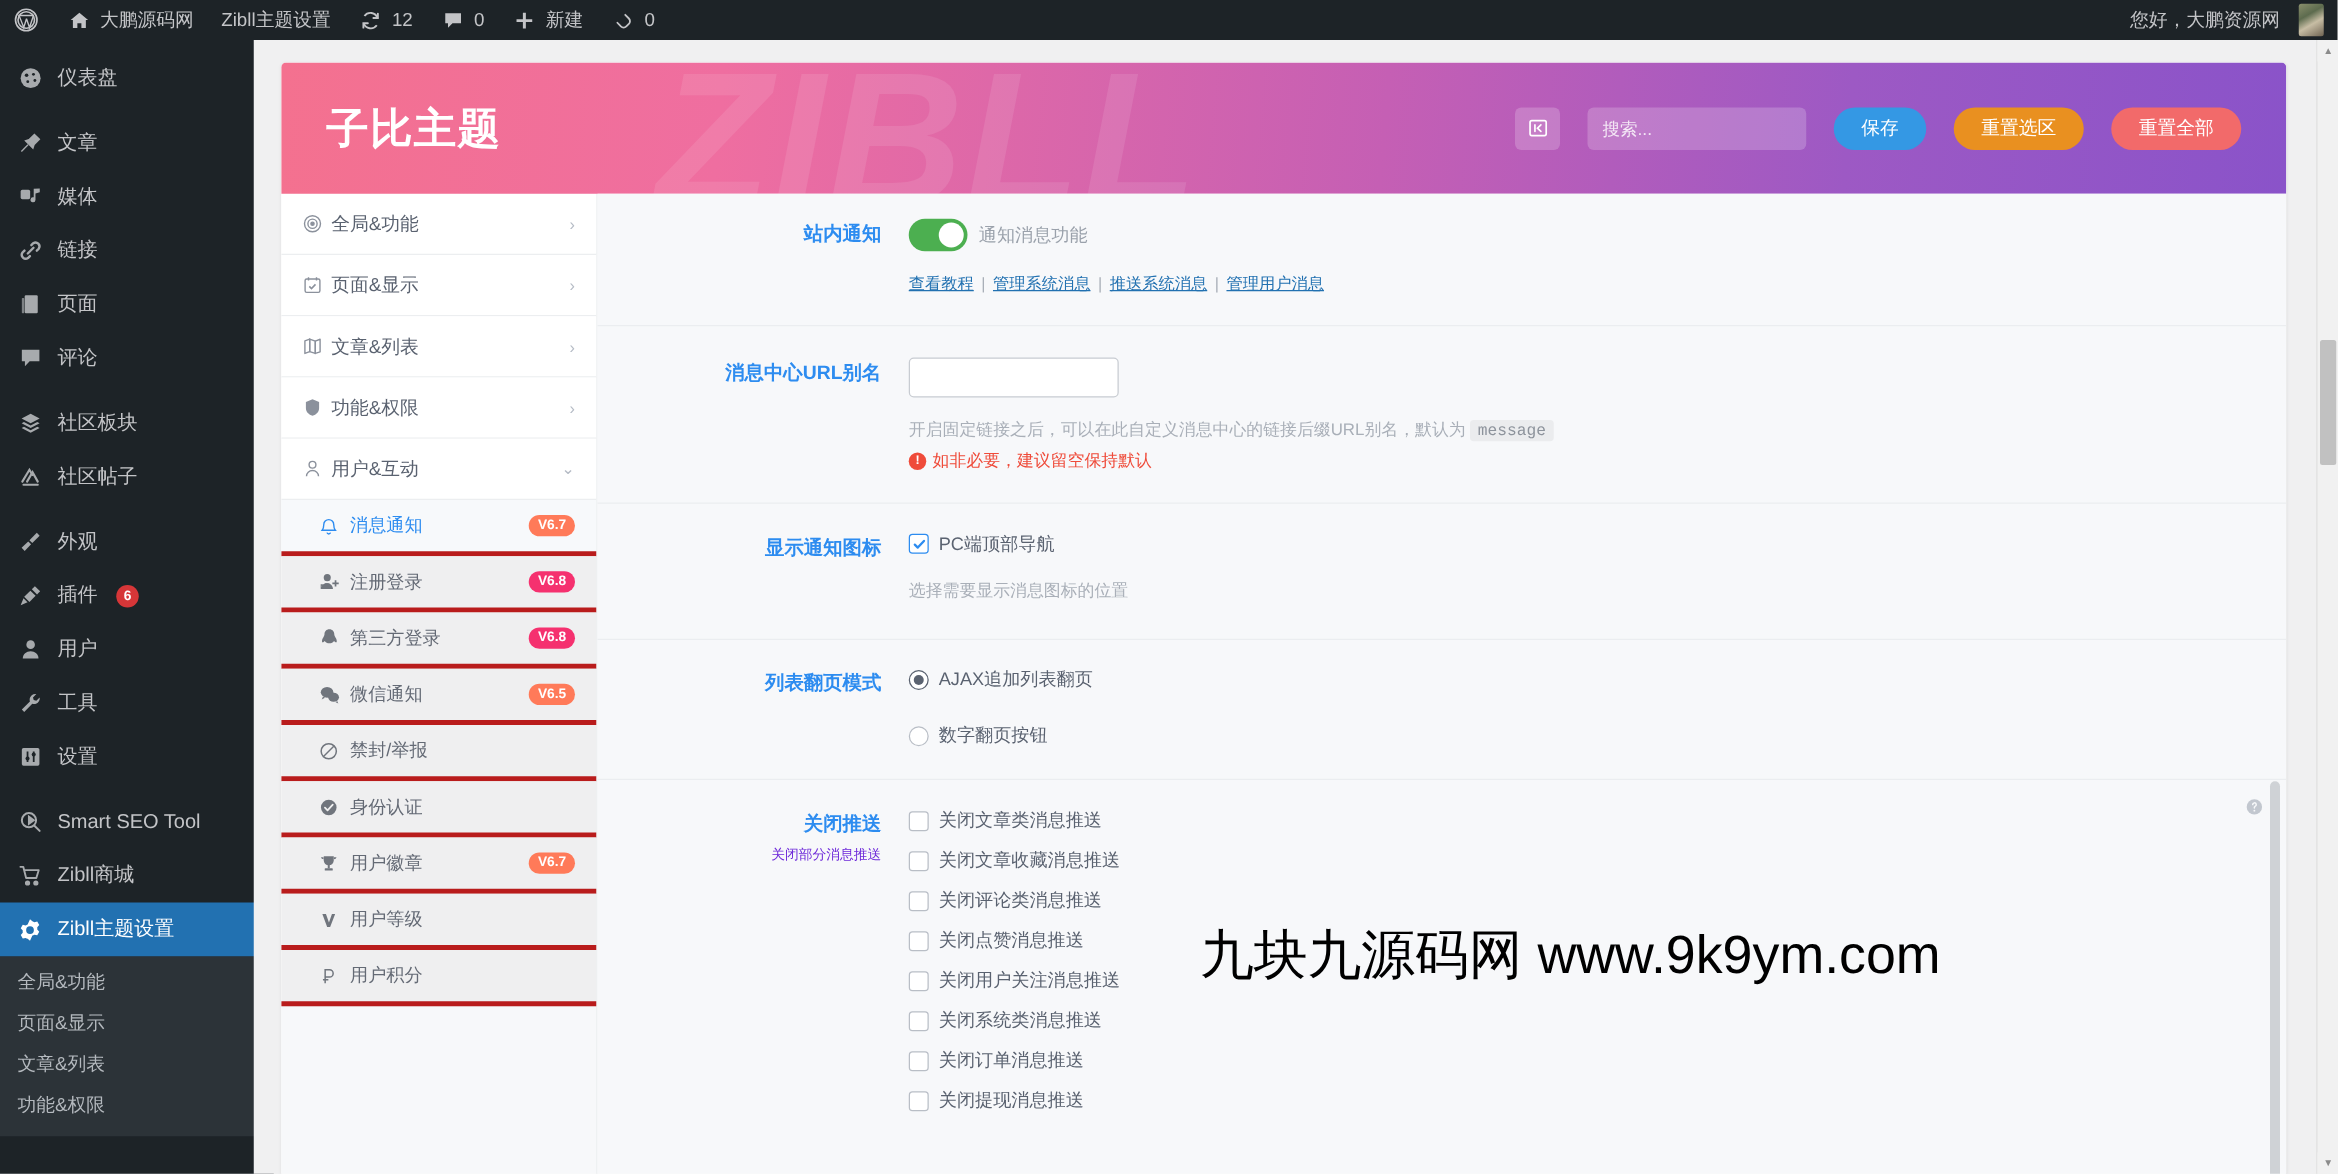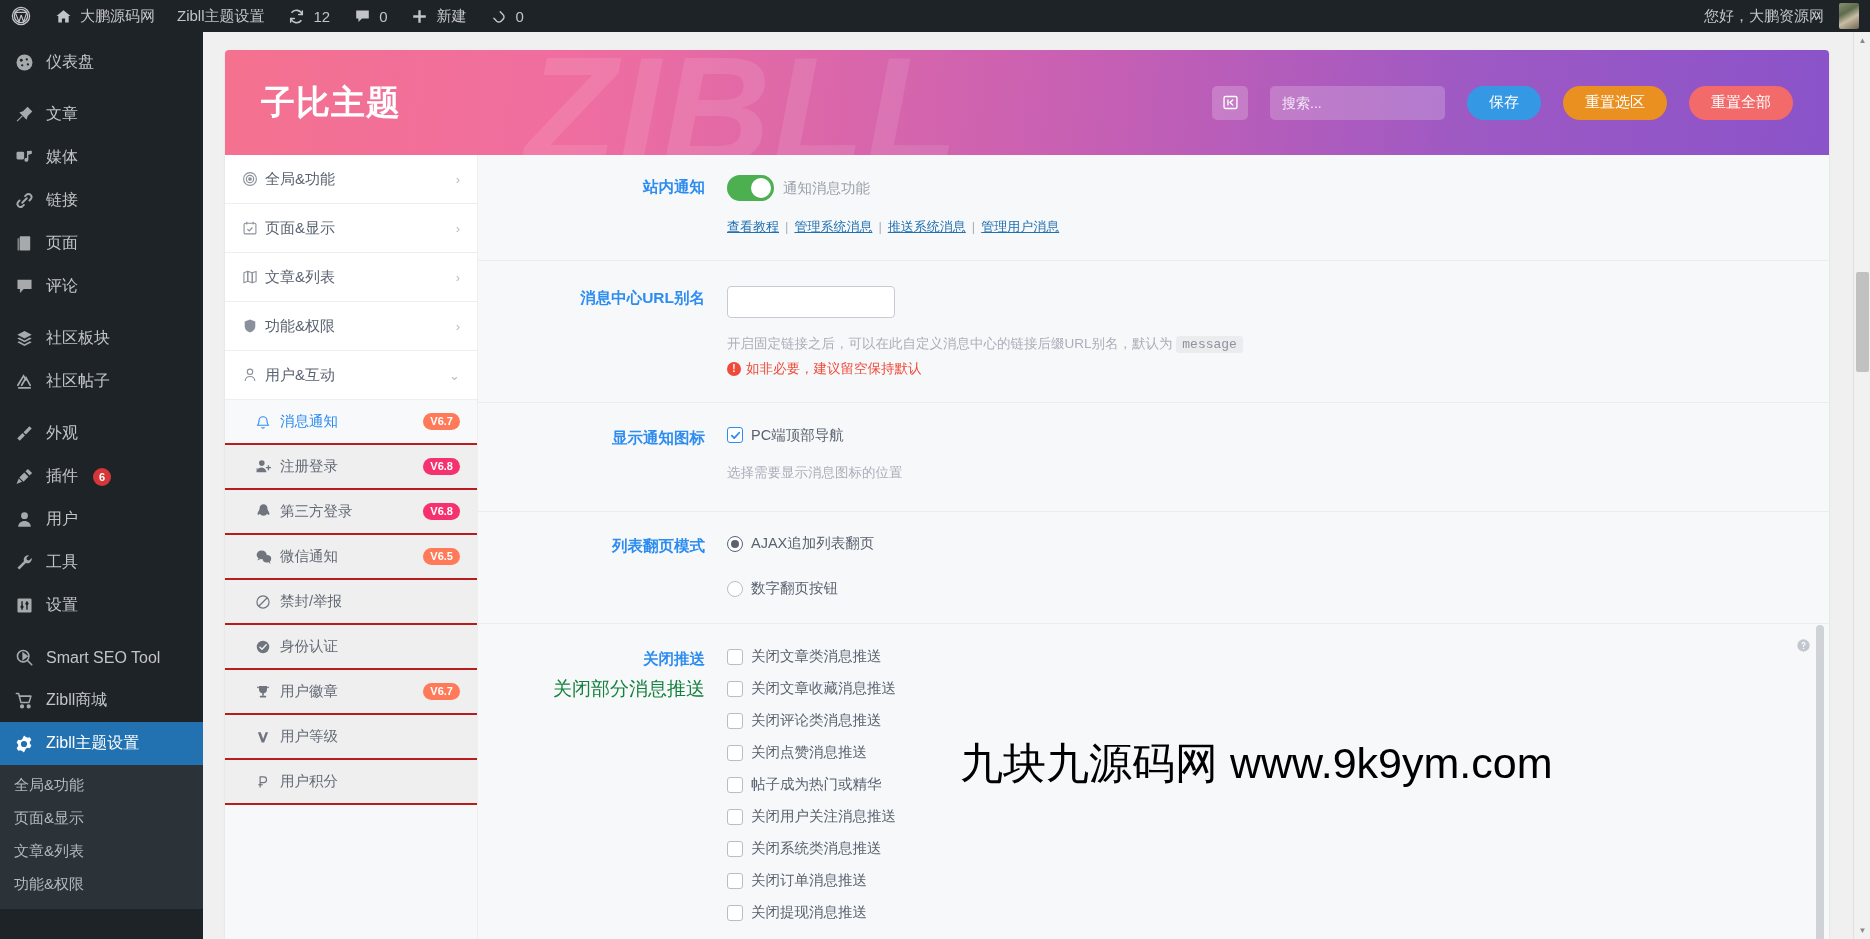--- a/index.html
+++ b/index.html
@@ -109,21 +109,21 @@
     display: flex; align-items: center; height: 49px; padding: 0 17px;
     border-bottom: 1px solid #eceef0; color: #5a6270; font-size: 15px; cursor: pointer;
     background: #fff;
   }
   .nav-top-item .ni { width: 23px; flex:none; display:flex; align-items:center; color:#8b919c; }
   .nav-top-item .nlabel { flex: 1 1 auto; }
   .nav-top-item .arr { color: #b6bcc6; font-size: 13px; }
   .nav-top-item.expanded { }
   .nav-sub-item {
     display: flex; align-items: center; height: 45px; padding: 0 17px 0 30px;
-    border-bottom: 2px solid #b91c1c; color: #646a75; font-size: 14.5px; cursor: pointer;
+    border-bottom: 4px solid #b91c1c; color: #646a75; font-size: 14.5px; cursor: pointer;
     background: #efeff0;
   }
   .nav-sub-item .ni { width: 25px; flex:none; display:flex; align-items:center; color:#70757d; }
   .nav-sub-item .nlabel { flex: 1 1 auto; }
   .nav-sub-item.active { background: #f7f9fb; color: #2d8cf0; }
   .nav-sub-item.active .ni { color: #2d8cf0; }
   .vbadge {
     font-size: 11px; font-weight: bold; color: #fff; border-radius: 9px;
     padding: 2px 7px; line-height: 1.1;
   }
@@ -132,21 +132,21 @@
   
   #opt-main { flex: 1 1 auto; background: #f7f8fa; position: relative; }
   .opt-row {
     display: flex; border-bottom: 1px solid #ebedf0; padding: 22px 0 22px 0;
     position: relative;
   }
   .opt-label {
     width: 249px; flex: none; text-align: right; padding-right: 22px; padding-top: 2px;
   }
   .opt-title { color: #2d8cf0; font-size: 15.5px; font-weight: bold; }
-  .opt-sublabel { color: #15803d; font-size: 19px; margin-top: 6px; }
+  .opt-sublabel { color: #6d28d9; font-size: 11px; margin-top: 6px; }
   .opt-field { flex: 1 1 auto; padding-right: 30px; }
   .help-dot {
     position: absolute; right: 18px; top: 14px; width: 15px; height: 15px;
     color: #c2c7cf; cursor: pointer;
   }
   
   .tg-line { display: flex; align-items: center; gap: 9px; }
   .toggle {
     width: 47px; height: 26px; border-radius: 13px; background: #4caf50;
     position: relative; cursor: pointer; flex: none;
@@ -761,24 +761,20 @@
               <label class="choice">
                 <span class="cbox"></span>
                 <span class="ch-text">关闭评论类消息推送</span>
               </label>
               <label class="choice">
                 <span class="cbox"></span>
                 <span class="ch-text">关闭点赞消息推送</span>
               </label>
               <label class="choice">
                 <span class="cbox"></span>
-                <span class="ch-text">帖子成为热门或精华</span>
-              </label>
-              <label class="choice">
-                <span class="cbox"></span>
                 <span class="ch-text">关闭用户关注消息推送</span>
               </label>
               <label class="choice">
                 <span class="cbox"></span>
                 <span class="ch-text">关闭系统类消息推送</span>
               </label>
               <label class="choice">
                 <span class="cbox"></span>
                 <span class="ch-text">关闭订单消息推送</span>
               </label>

